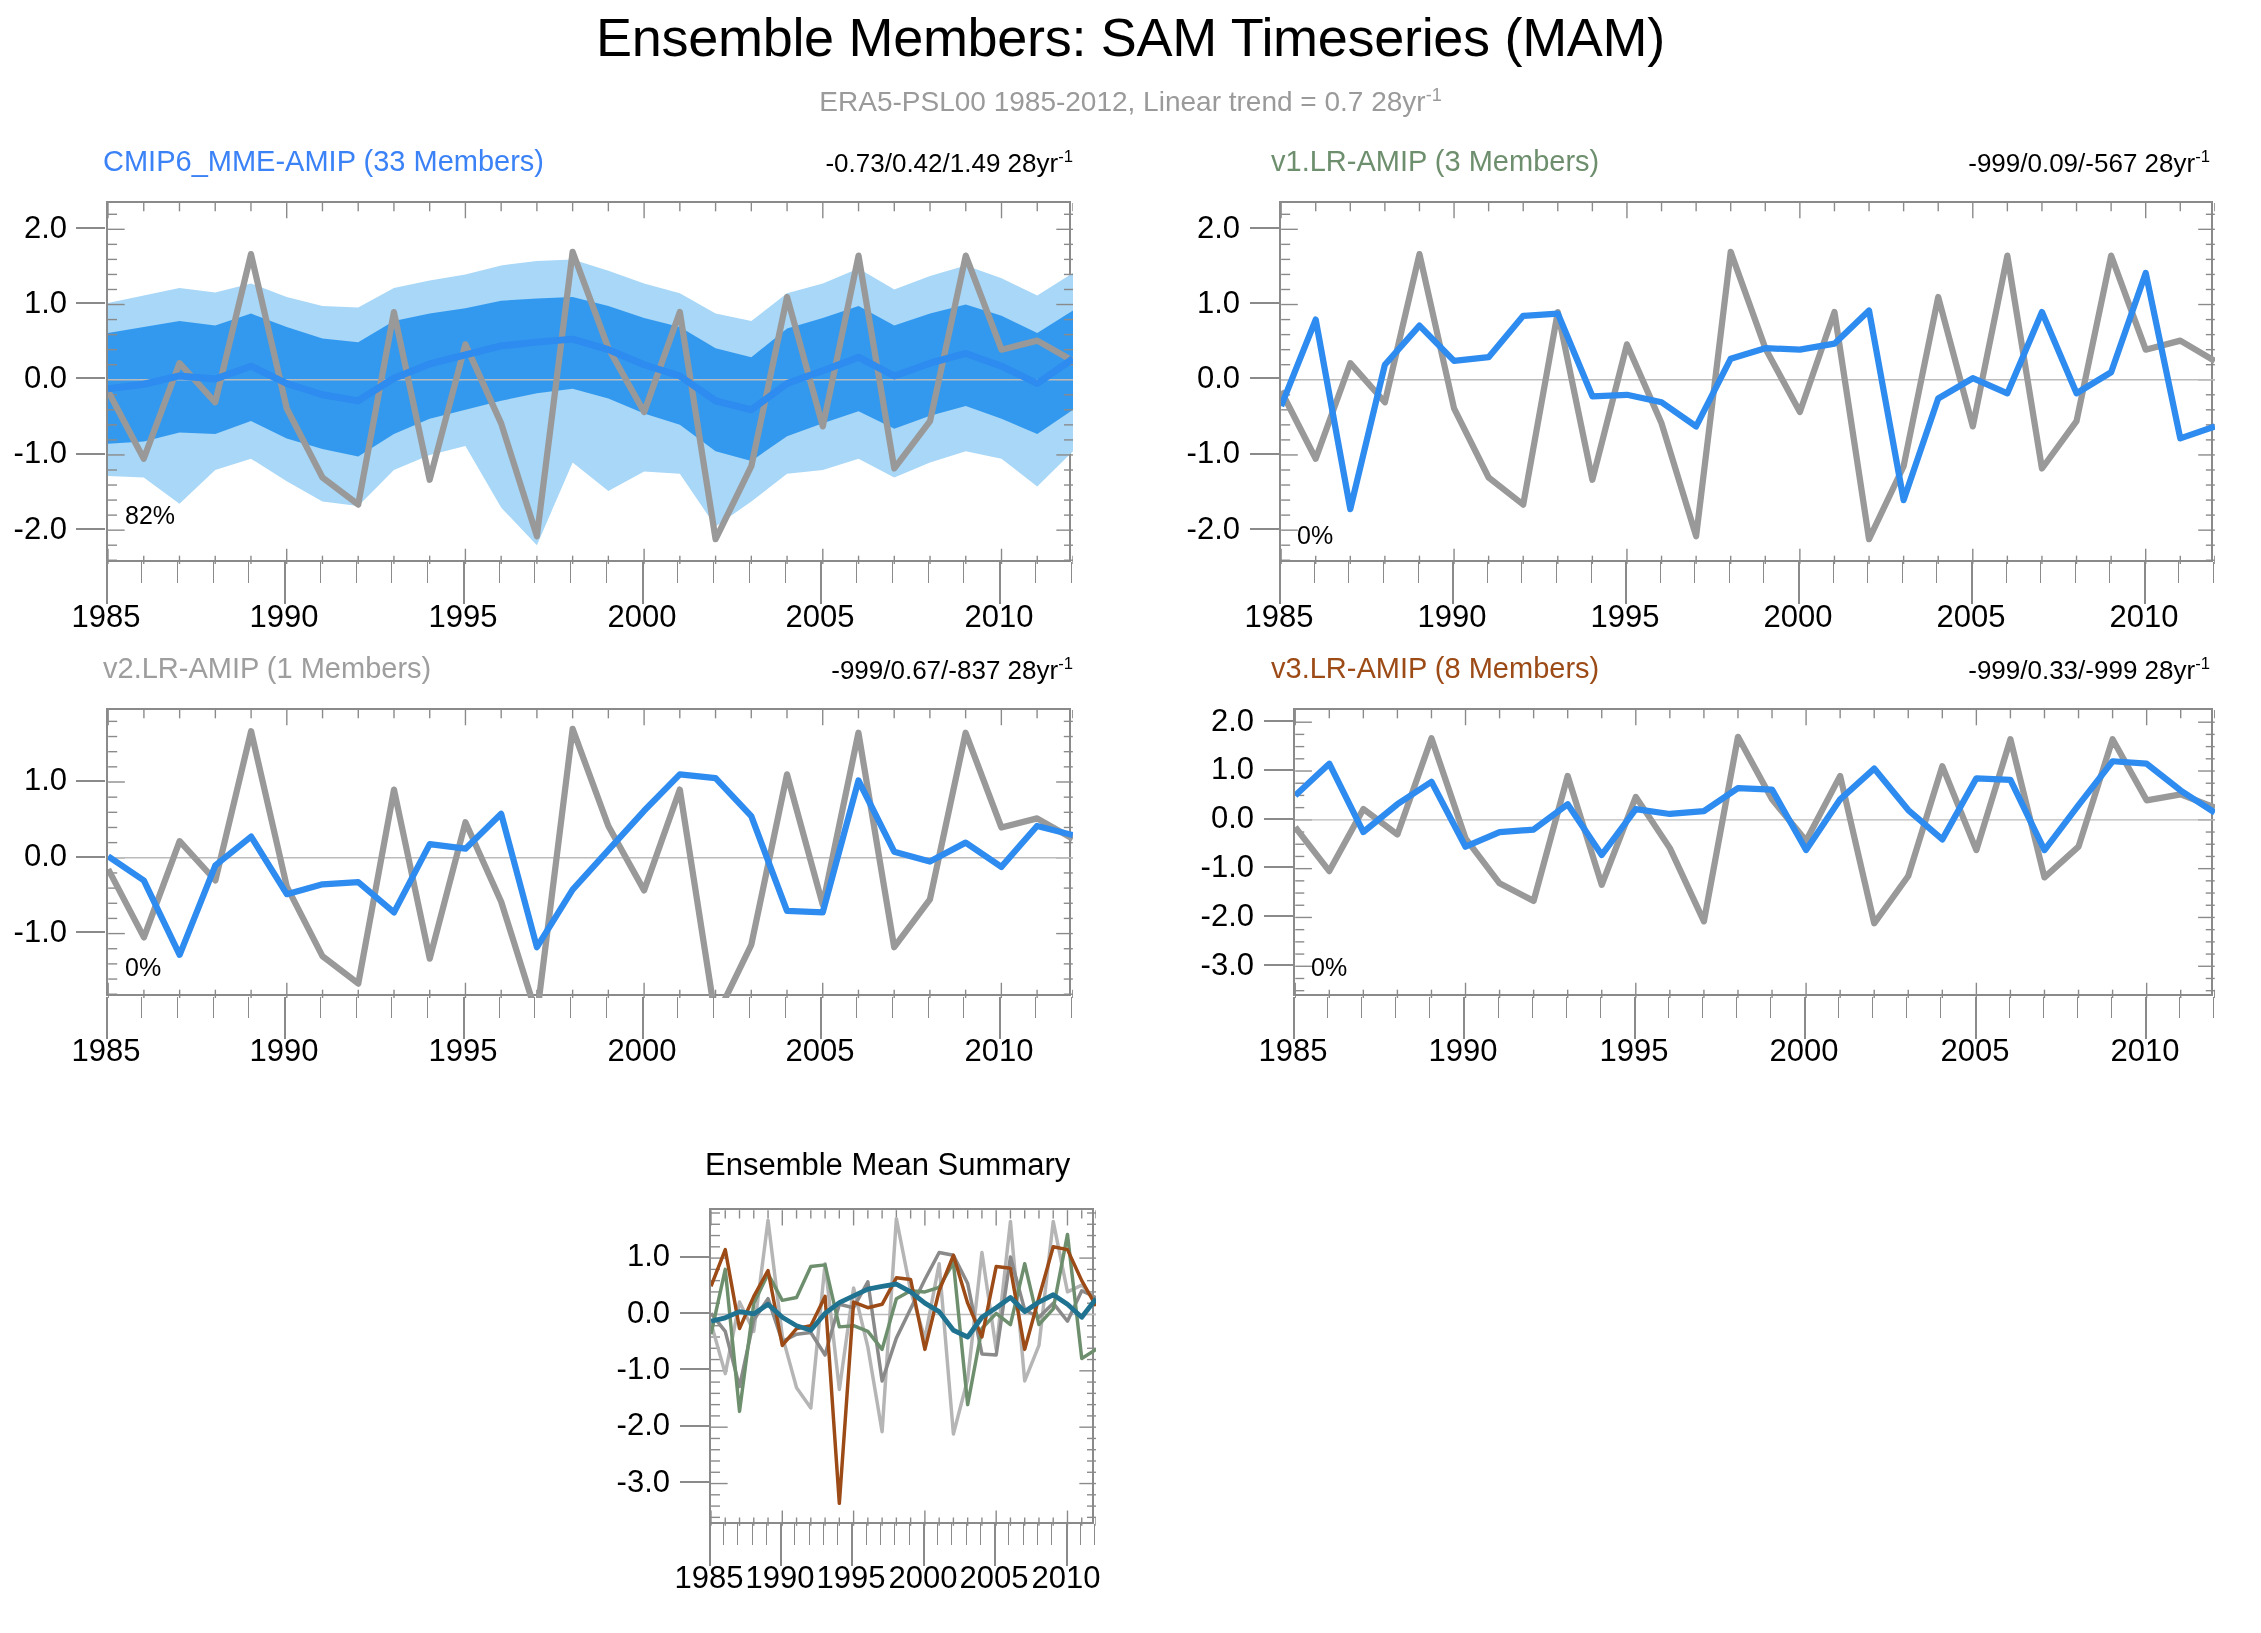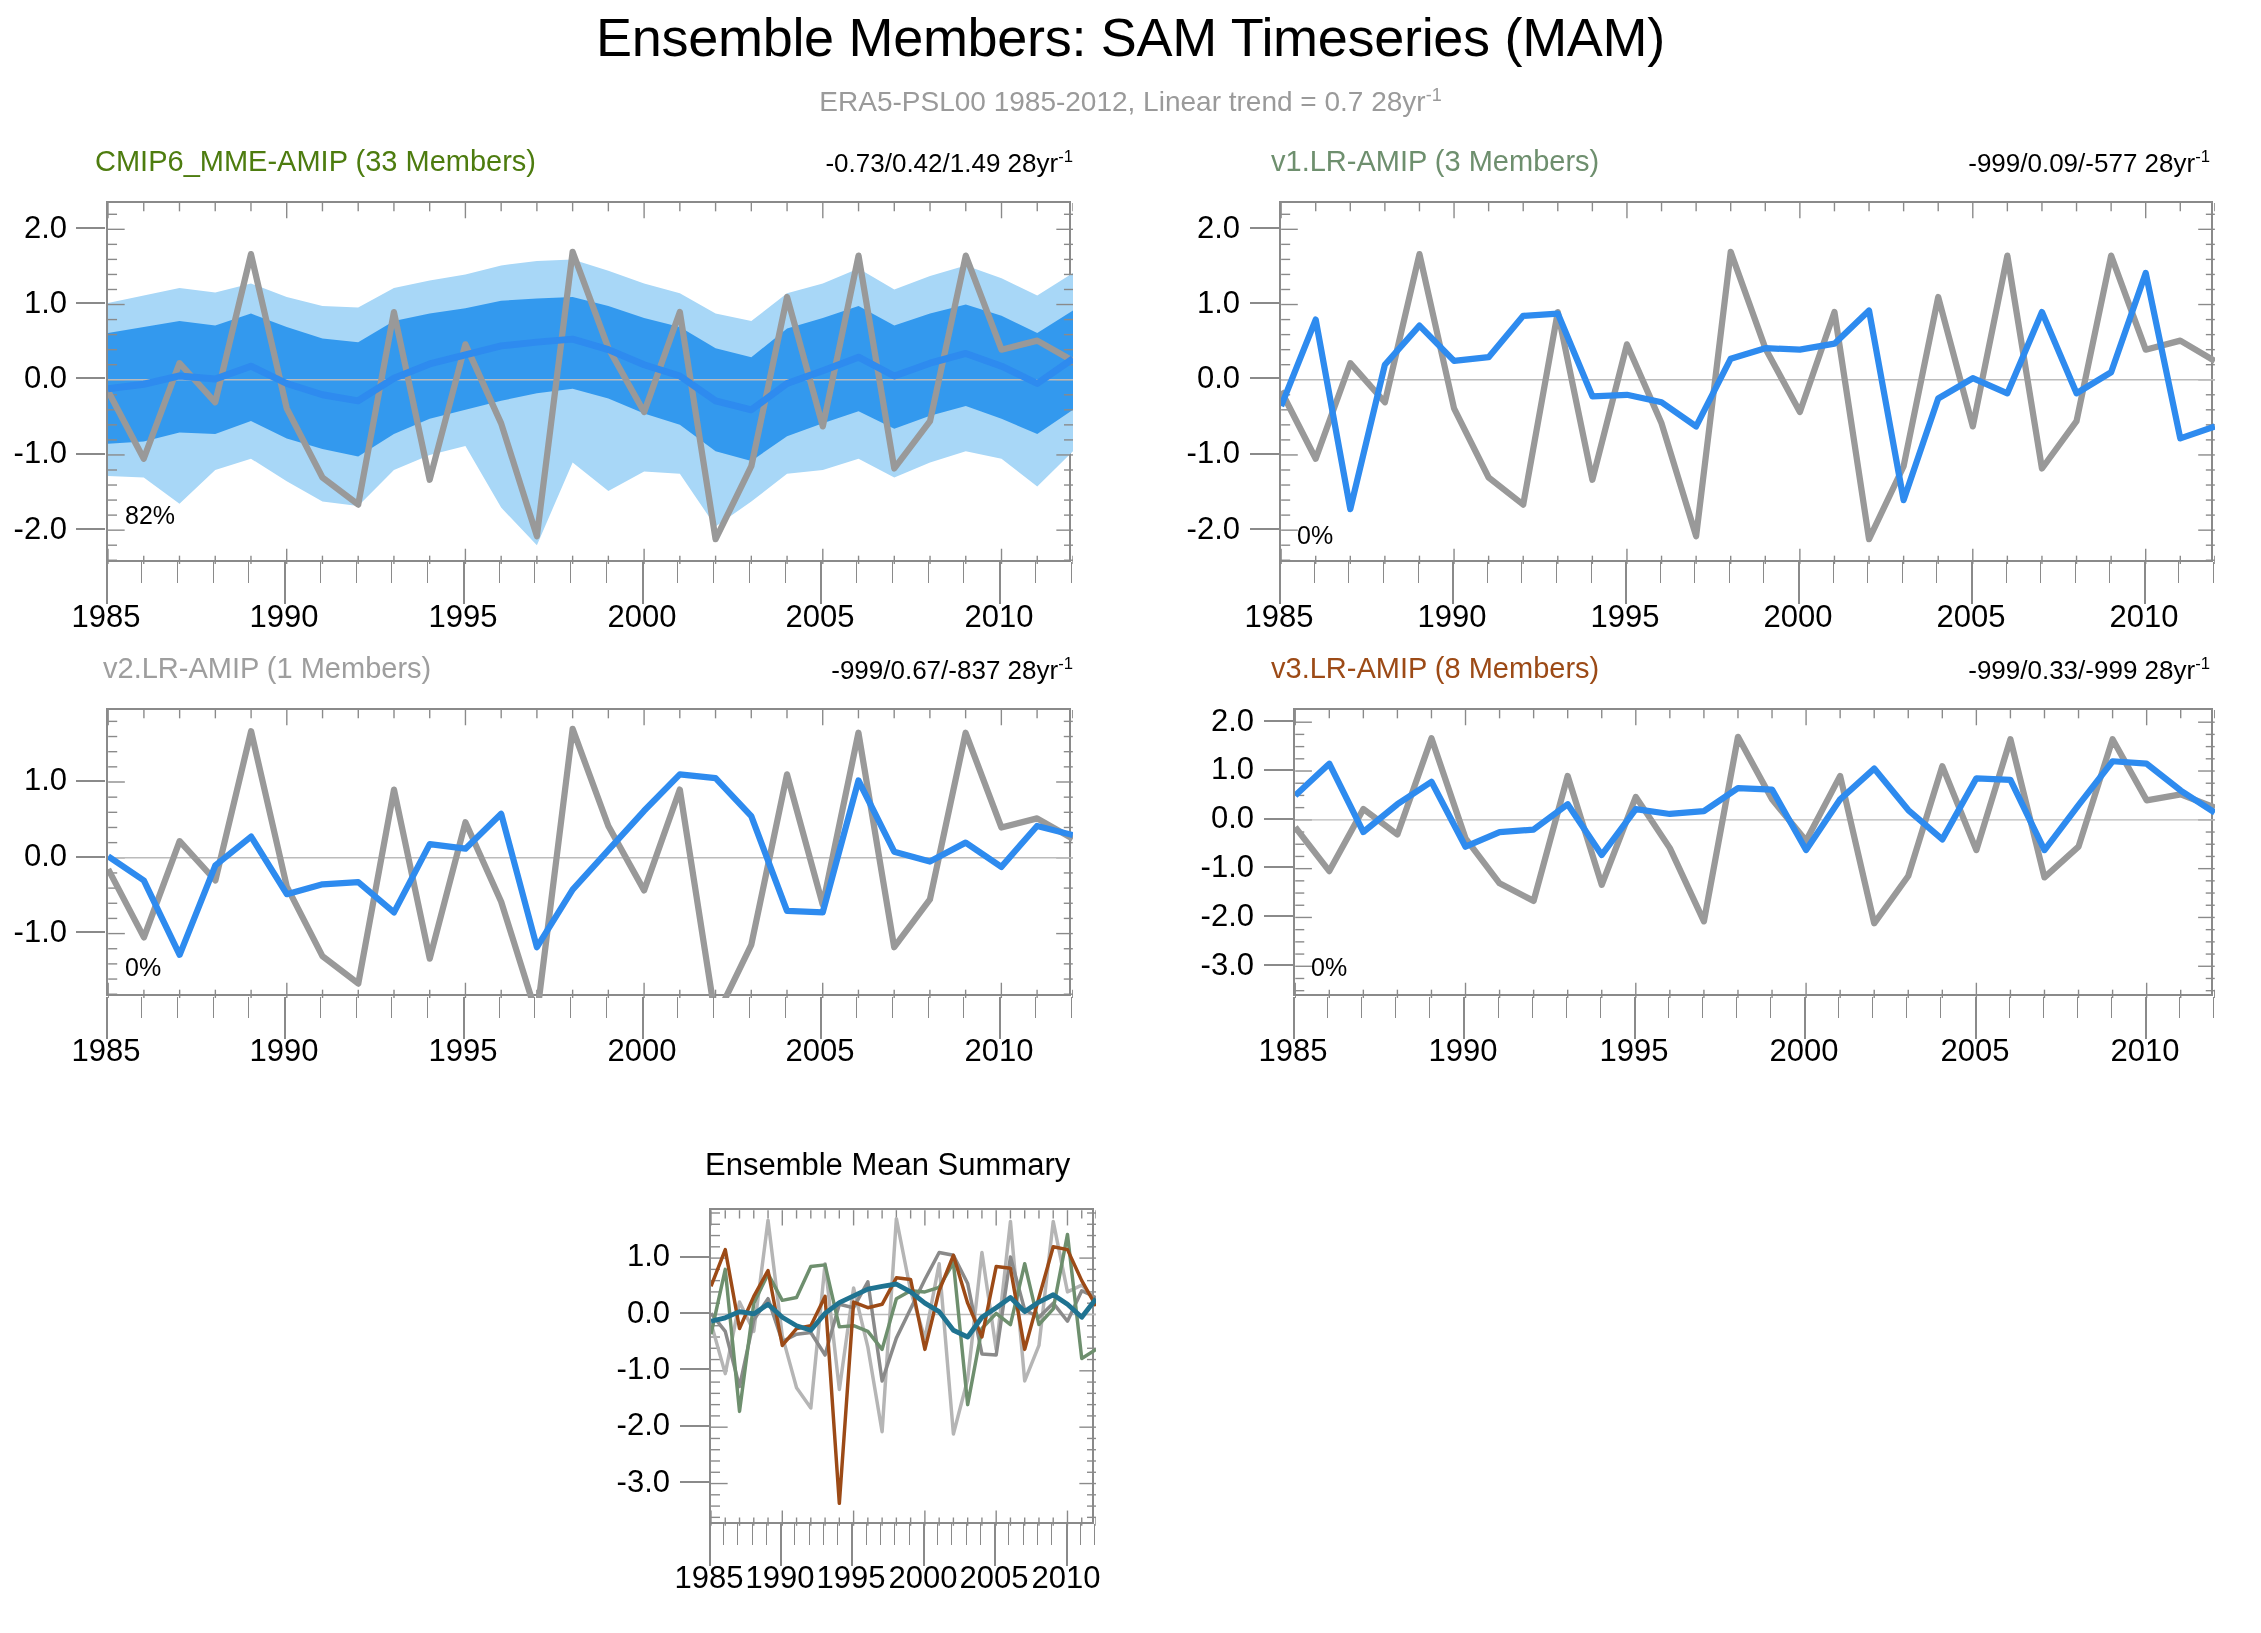--- a/index.html
+++ b/index.html
@@ -46,21 +46,21 @@
 <body>
 
 <div id="page-title">
   <span>Ensemble Members: SAM Timeseries (MAM)</span>
 </div>
 <div id="page-subtitle">
   <span>ERA5-PSL00 1985-2012, Linear trend = 0.7 28yr</span><sup>-1</sup>
 </div>
 
 <div class="panel" style="left:0;top:132px;width:1139px;height:486px;">
-  <div class="panel-title" style="left:95px;top:12.5px;color:#4d7c0f;">CMIP6_MME-AMIP (33 Members)</div>
+  <div class="panel-title" style="left:103px;top:12.5px;color:#3b82f6;">CMIP6_MME-AMIP (33 Members)</div>
   <div class="panel-stat" style="right:66px;top:15.3px;">
     <span>-0.73/0.42/1.49 28yr</span><sup>-1</sup>
   </div>
   <div class="plotbox" style="left:106px;top:69px;width:965px;height:361px;">
     <svg class="svg-layer" id="svg-cmip6" width="965" height="361" viewBox="0 0 1390 520">
         <path d="M0 144.08333333333331 L51.48 133.25 L102.96 122.42 L154.44 128.92 L205.93 115.92 L257.41 135.42 L308.89 148.42 L360.37 150.58 L411.85 122.42 L463.33 111.58 L514.81 102.92 L566.30 89.92 L617.78 83.42 L669.26 81.25 L720.74 97.50 L772.22 115.92 L823.70 130.00 L875.19 159.25 L926.67 170.08 L978.15 130.00 L1029.63 115.92 L1081.11 94.25 L1132.59 124.58 L1184.07 105.08 L1235.56 89.92 L1287.04 108.33 L1338.52 133.25 L1390.00 100.75 L1390.00 357.50 L1338.52 408.42 L1287.04 368.33 L1235.56 357.50 L1184.07 373.75 L1132.59 395.42 L1081.11 368.33 L1029.63 384.58 L978.15 390.00 L926.67 430.08 L875.19 465.83 L823.70 390.00 L772.22 386.75 L720.74 414.92 L669.26 373.75 L617.78 492.92 L566.30 438.75 L514.81 349.92 L463.33 362.92 L411.85 384.58 L360.37 436.58 L308.89 430.08 L257.41 400.83 L205.93 368.33 L154.44 384.58 L102.96 433.33 L51.48 395.42 L0.00 393.25 Z" fill="#A8D7F7"></path>
         <path d="M0 187.41666666666669 L51.48 178.75 L102.96 170.08 L154.44 176.58 L205.93 159.25 L257.41 178.75 L308.89 195.00 L360.37 200.42 L411.85 170.08 L463.33 159.25 L514.81 151.67 L566.30 140.83 L617.78 137.58 L669.26 135.42 L720.74 148.42 L772.22 165.75 L823.70 178.75 L875.19 209.08 L926.67 222.08 L978.15 180.92 L1029.63 165.75 L1081.11 148.42 L1132.59 176.58 L1184.07 159.25 L1235.56 146.25 L1287.04 162.50 L1338.52 187.42 L1390.00 154.92 L1390.00 297.92 L1338.52 332.58 L1287.04 310.92 L1235.56 292.50 L1184.07 306.58 L1132.59 325.00 L1081.11 300.08 L1029.63 317.42 L978.15 335.83 L926.67 371.58 L875.19 357.50 L823.70 319.58 L772.22 303.33 L720.74 281.67 L669.26 267.58 L617.78 274.08 L566.30 284.92 L514.81 297.92 L463.33 310.92 L411.85 332.58 L360.37 365.08 L308.89 354.25 L257.41 339.08 L205.93 314.17 L154.44 332.58 L102.96 330.42 L51.48 343.42 L0.00 346.67 Z" fill="#3399EE"></path>
         <line x1="0" y1="520" x2="0" y2="498" stroke="#8A8A8A" stroke-width="2"></line>
         <line x1="0" y1="0" x2="0" y2="22" stroke="#8A8A8A" stroke-width="2"></line>
         <line x1="51.48148148148148" y1="520" x2="51.48148148148148" y2="508" stroke="#8A8A8A" stroke-width="2"></line>
@@ -217,21 +217,21 @@
       <div style="position: absolute; width: 1.4px; background: rgb(138, 138, 138); left: 928px; top: 430px; height: 21px;"></div>
       <div style="position: absolute; width: 1.4px; background: rgb(138, 138, 138); left: 963px; top: 430px; height: 21px;"></div>
       <div style="position: absolute; width: 1.4px; background: rgb(138, 138, 138); left: 1035px; top: 430px; height: 21px;"></div>
       <div style="position: absolute; width: 1.4px; background: rgb(138, 138, 138); left: 1071px; top: 430px; height: 21px;"></div>
     </div>
 </div>
 
 <div class="panel" style="left:1139px;top:132px;width:1123px;height:486px;">
   <div class="panel-title" style="left:132px;top:12.5px;color:#6E8F6E;">v1.LR-AMIP (3 Members)</div>
   <div class="panel-stat" style="right:52px;top:15.3px;">
-    <span>-999/0.09/-577 28yr</span><sup>-1</sup>
+    <span>-999/0.09/-567 28yr</span><sup>-1</sup>
   </div>
   <div class="plotbox" style="left:140px;top:69px;width:934px;height:361px;">
     <svg class="svg-layer" id="svg-v1" width="934" height="361" viewBox="0 0 1345 520">
         <line x1="0" y1="520" x2="0" y2="498" stroke="#8A8A8A" stroke-width="2"></line>
         <line x1="0" y1="0" x2="0" y2="22" stroke="#8A8A8A" stroke-width="2"></line>
         <line x1="49.81481481481481" y1="520" x2="49.81481481481481" y2="508" stroke="#8A8A8A" stroke-width="2"></line>
         <line x1="49.81481481481481" y1="0" x2="49.81481481481481" y2="12" stroke="#8A8A8A" stroke-width="2"></line>
         <line x1="99.62962962962962" y1="520" x2="99.62962962962962" y2="508" stroke="#8A8A8A" stroke-width="2"></line>
         <line x1="99.62962962962962" y1="0" x2="99.62962962962962" y2="12" stroke="#8A8A8A" stroke-width="2"></line>
         <line x1="149.44444444444443" y1="520" x2="149.44444444444443" y2="508" stroke="#8A8A8A" stroke-width="2"></line>

